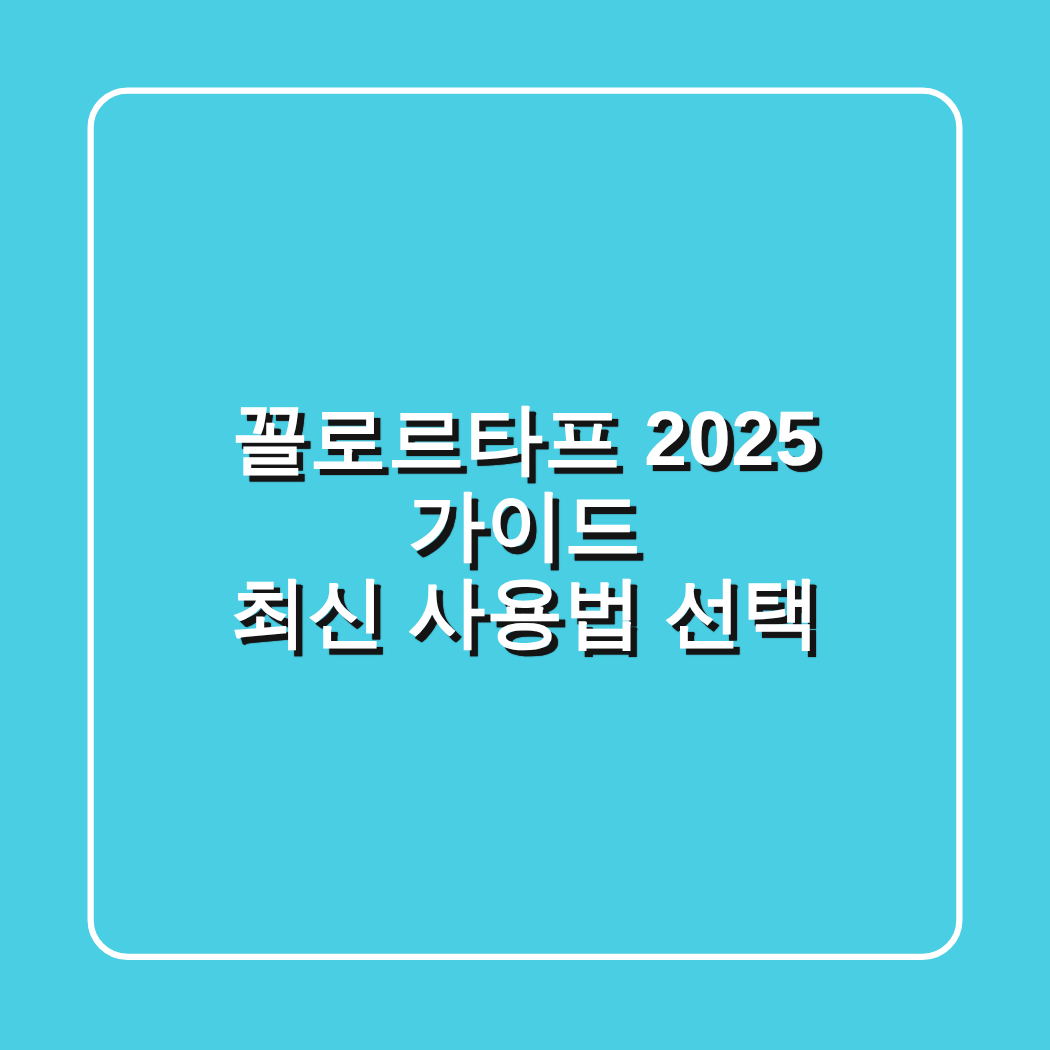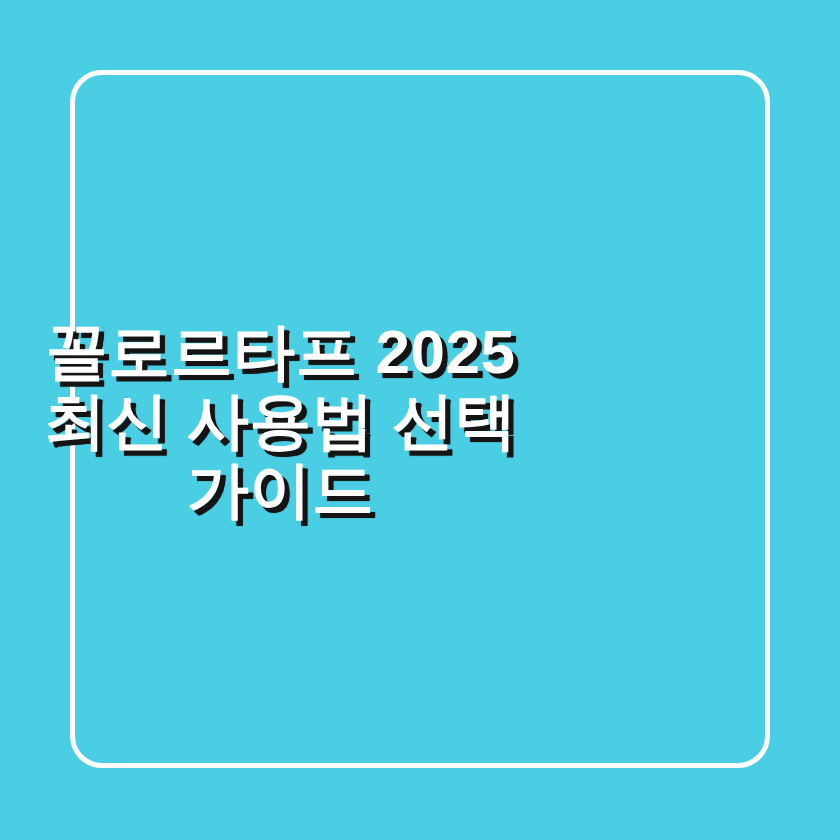--- a/index.html
+++ b/index.html
@@ -34,21 +34,21 @@
 
   
   .headline-block {
     position: absolute;
     left: 0;
     right: 0;
     top: 0;
     bottom: 0;
     display: flex;
     flex-direction: column;
-    align-items: flex-start;
+    align-items: center;
     justify-content: center;
     padding: 0 44px;
     box-sizing: border-box;
   }
 
   .headline {
     margin: 0;
     text-align: center;
     font-size: 62px;
     line-height: 69px;
@@ -69,18 +69,18 @@
 </head>
 <body>
 
 <div class="canvas" style="background: rgb(74, 206, 228);">
 
   <div class="frame" style="border-color: rgb(255, 255, 255); border-width: 5px; border-radius: 32px; left: 70px; top: 70px;"></div>
 
   <div class="headline-block">
     <h1 class="headline" style="color: rgb(255, 255, 255); font-size: 62px; text-shadow: rgb(20, 20, 20) 5px 5px 0px, rgb(20, 20, 20) 5px 5px 1px; text-align: center;">
       <span class="line">꼴로르타프 2025</span>
+      <span class="line">가이드</span>
       <span class="line">최신 사용법 선택</span>
-      <span class="line">가이드</span>
     </h1>
   </div>
 
 </div>
 
 </body></html>

